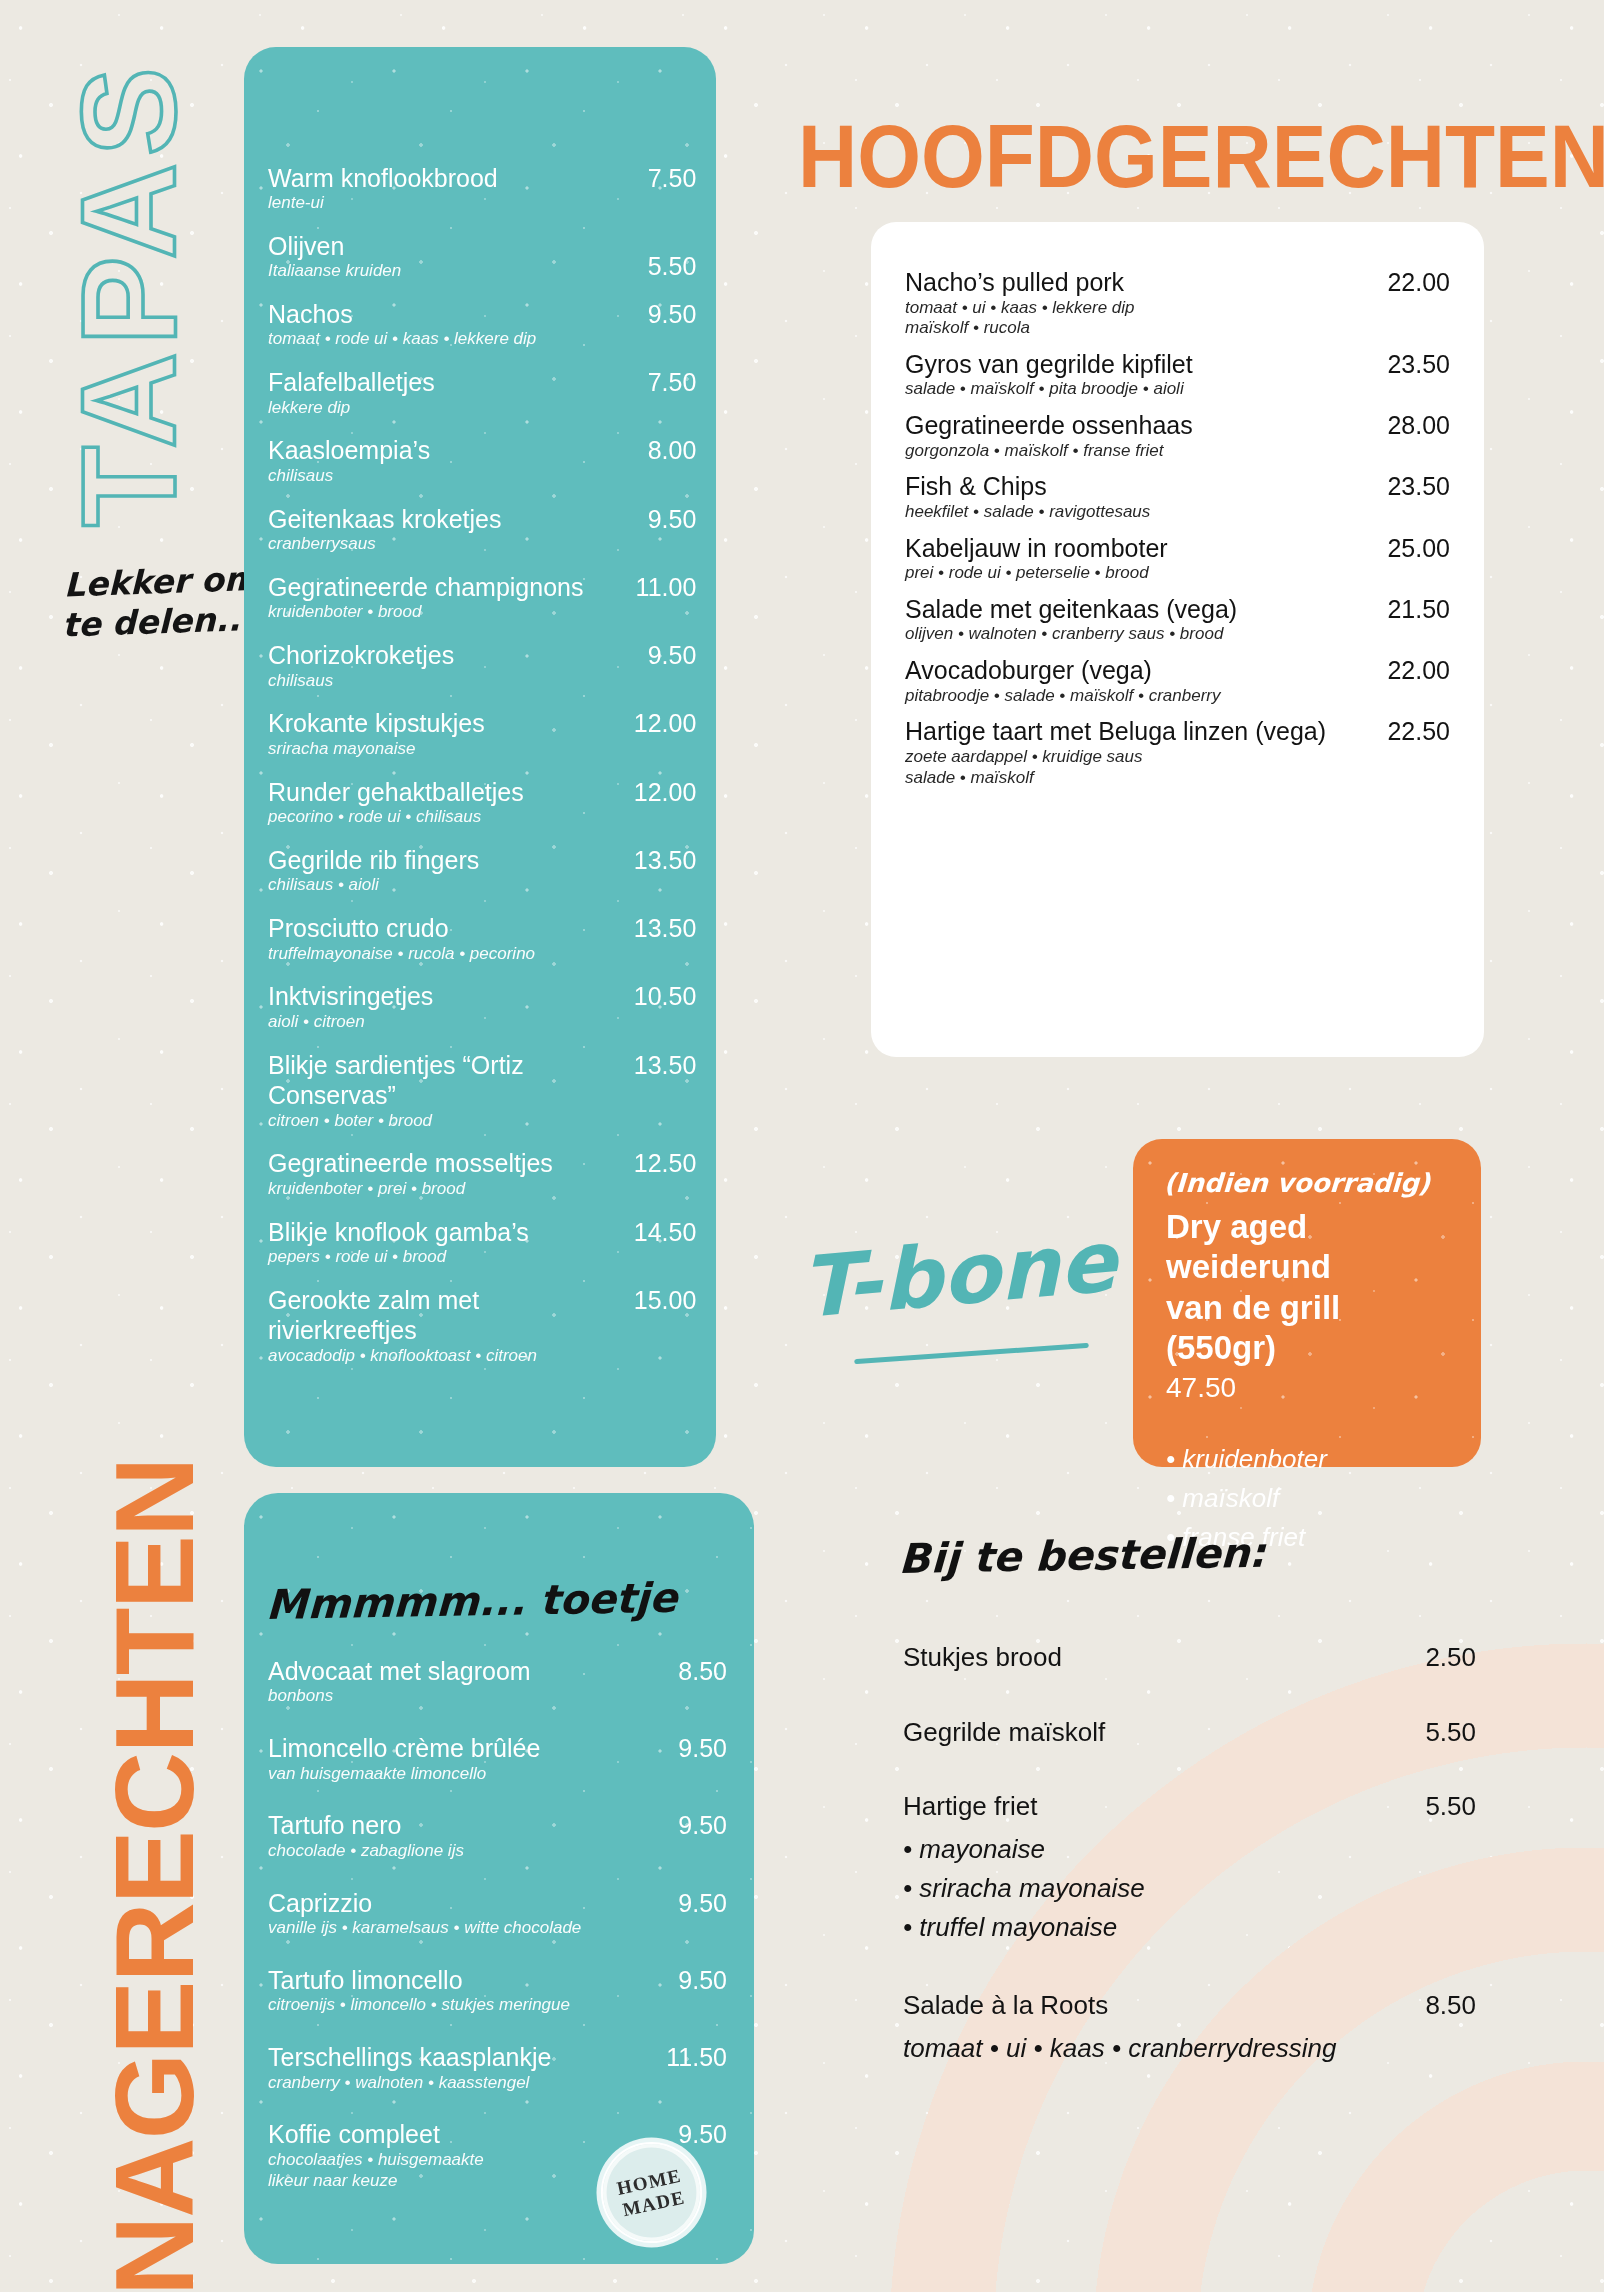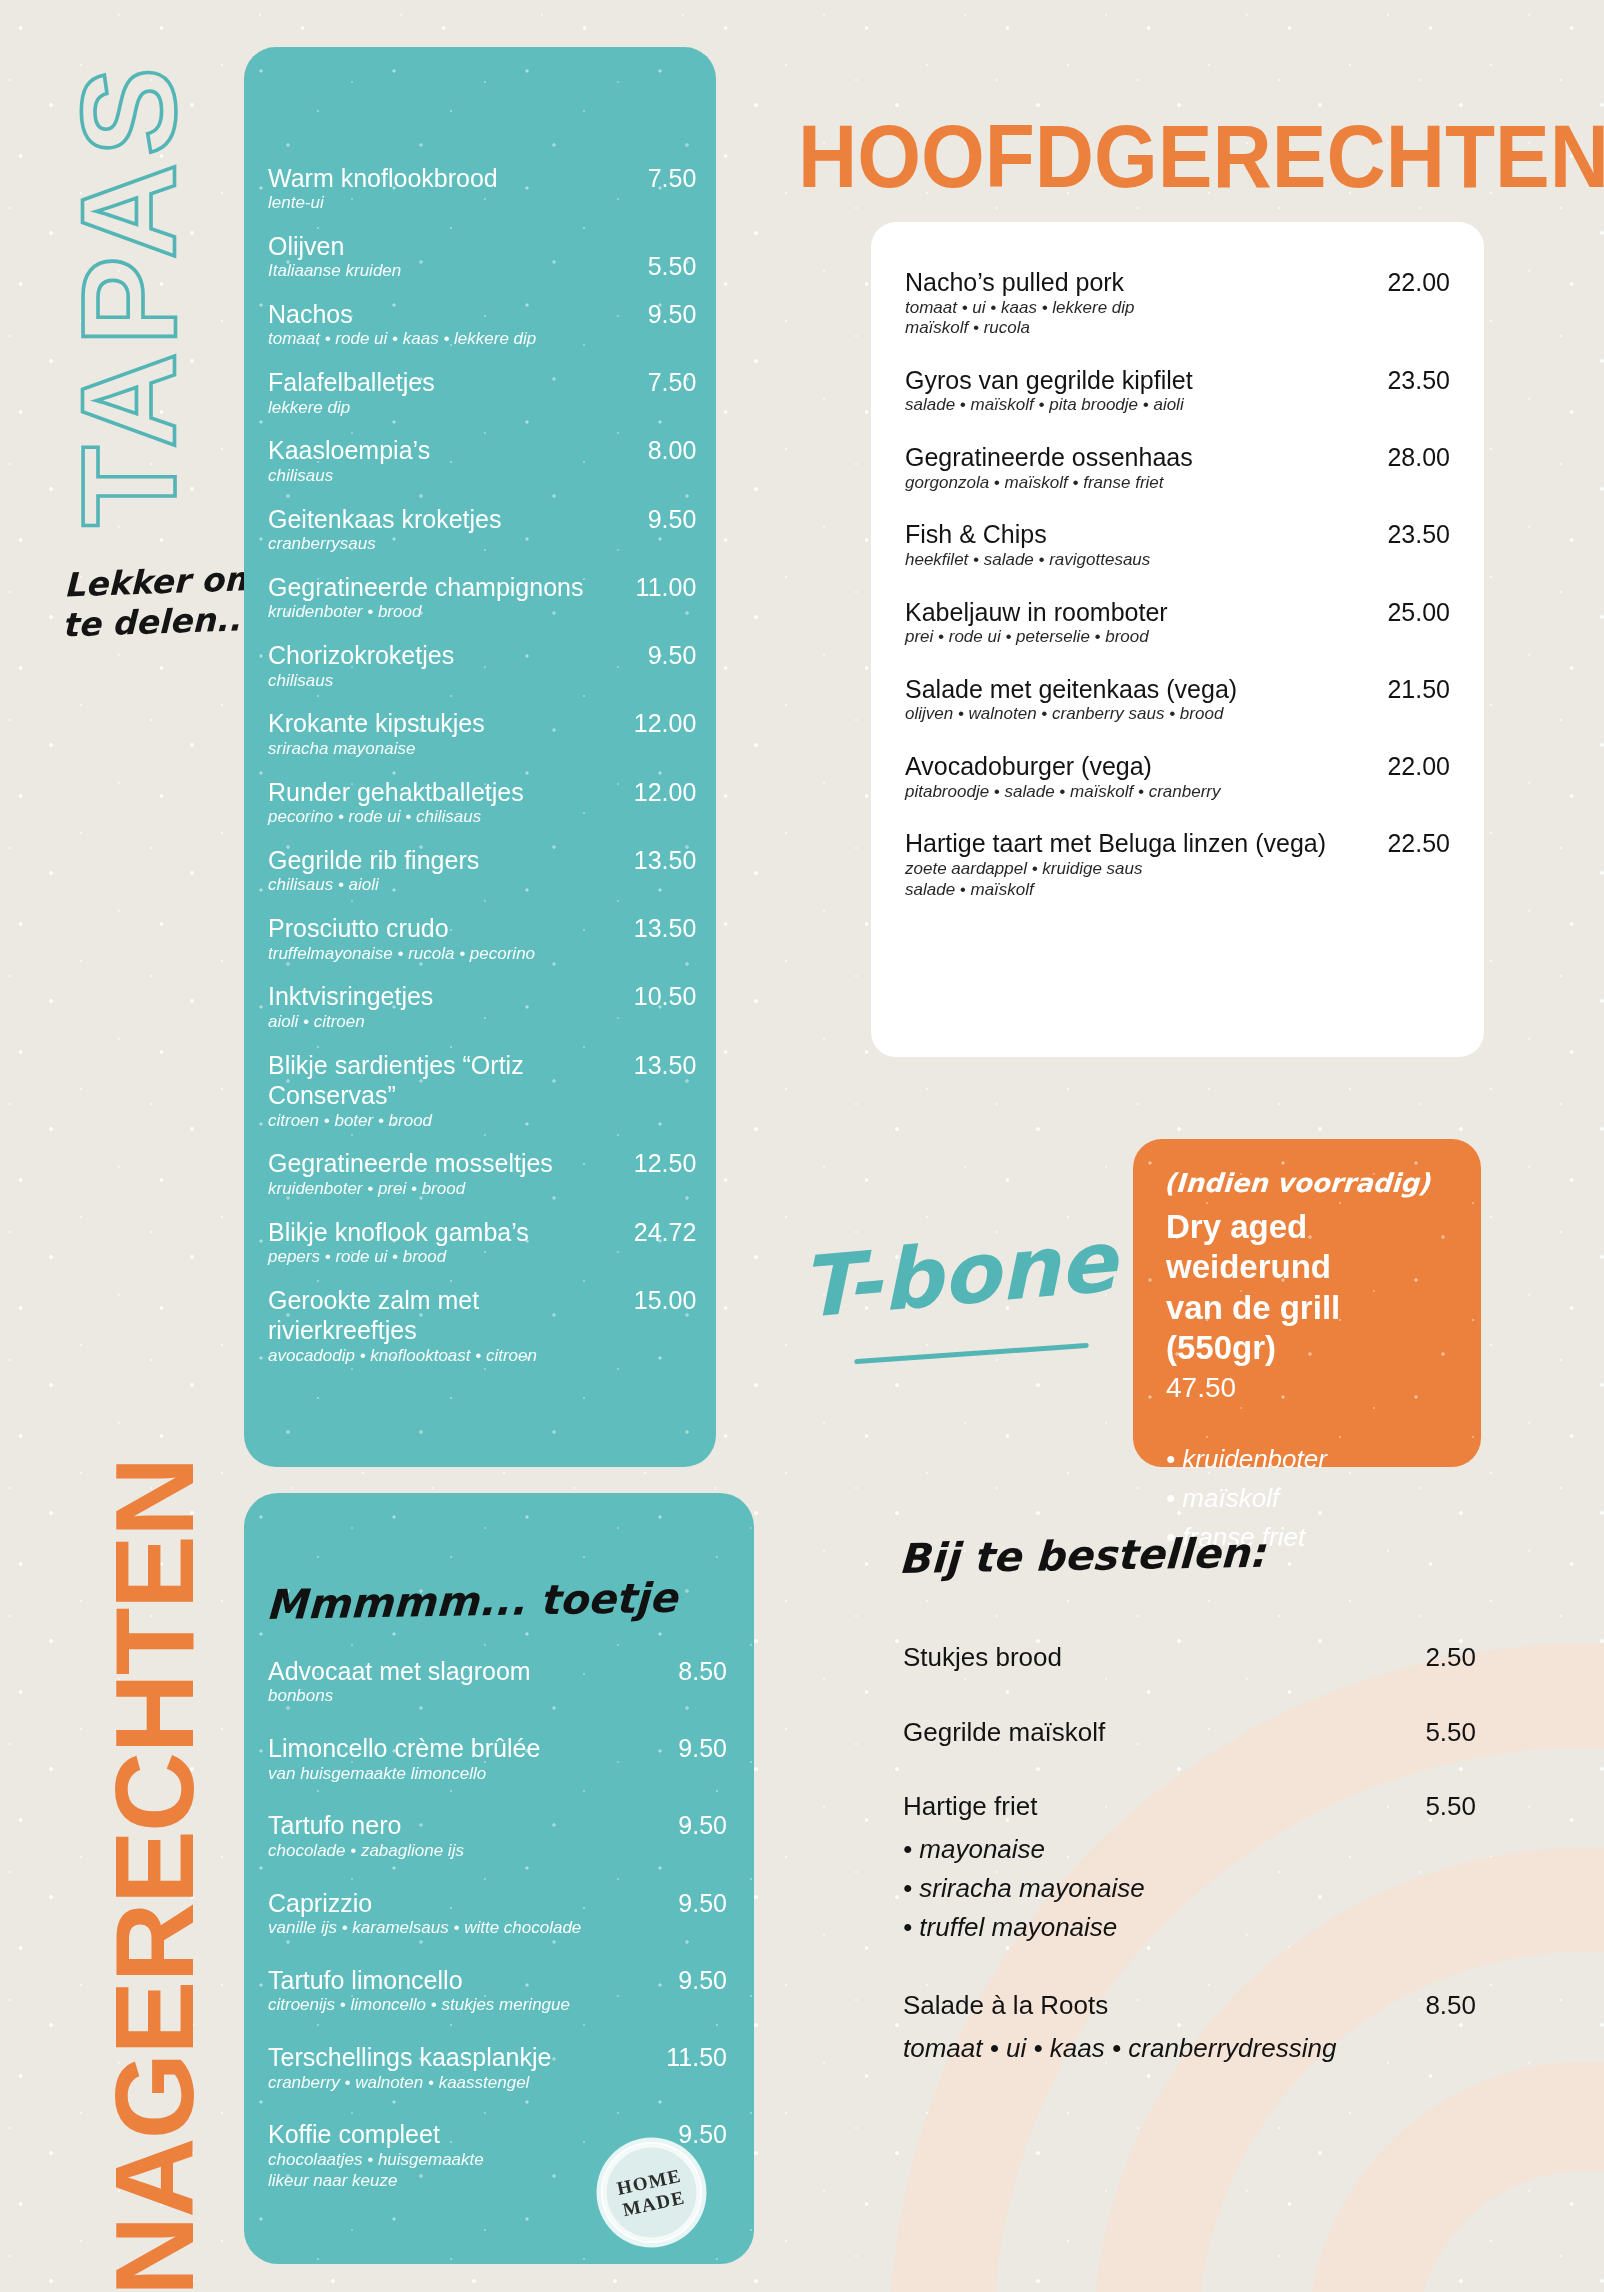--- a/index.html
+++ b/index.html
@@ -89,21 +89,21 @@
   
   .mains-title{
     position:absolute; left:798px; top:106px;
     font-size:82px; font-weight:900; letter-spacing:0px; color:#EC813E;
     transform:scale(1,1.08); transform-origin:left top; white-space:nowrap;
   }
   .mains-card{
     position:absolute; left:871px; top:222px; width:613px; height:835px;
     background:#fff; border-radius:25px; box-sizing:border-box;
     padding:45px 34px 32px 34px;
-    display:flex; flex-direction:column; gap:26px; color:#131313;
+    display:flex; flex-direction:column; gap:10px; color:#131313;
   }
   .mains-card .item-desc{opacity:.92;}
   
   .tbone-script{
     position:absolute; left:808px; top:1225px;
     font-family:"DejaVu Sans", sans-serif; font-style:italic; font-weight:700;
     font-size:84px; color:#53B5B5; transform:rotate(-5deg) skewX(-6deg); white-space:nowrap;
   }
   .tbone-underline{
     position:absolute; left:854px; top:1351px; width:235px; height:4.5px;
@@ -275,21 +275,21 @@
           <div class="item-desc">kruidenboter • prei • brood</div>
         </div>
         <div class="item-price">12.50</div>
       </div>
 
       <div class="row">
         <div class="row-text">
           <div class="item-name">Blikje knoflook gamba’s</div>
           <div class="item-desc">pepers • rode ui • brood</div>
         </div>
-        <div class="item-price">24.72</div>
+        <div class="item-price">14.50</div>
       </div>
 
       <div class="row">
         <div class="row-text">
           <div class="item-name">Gerookte zalm met rivierkreeftjes</div>
           <div class="item-desc">avocadodip • knoflooktoast • citroen</div>
         </div>
         <div class="item-price">15.00</div>
       </div>
 

